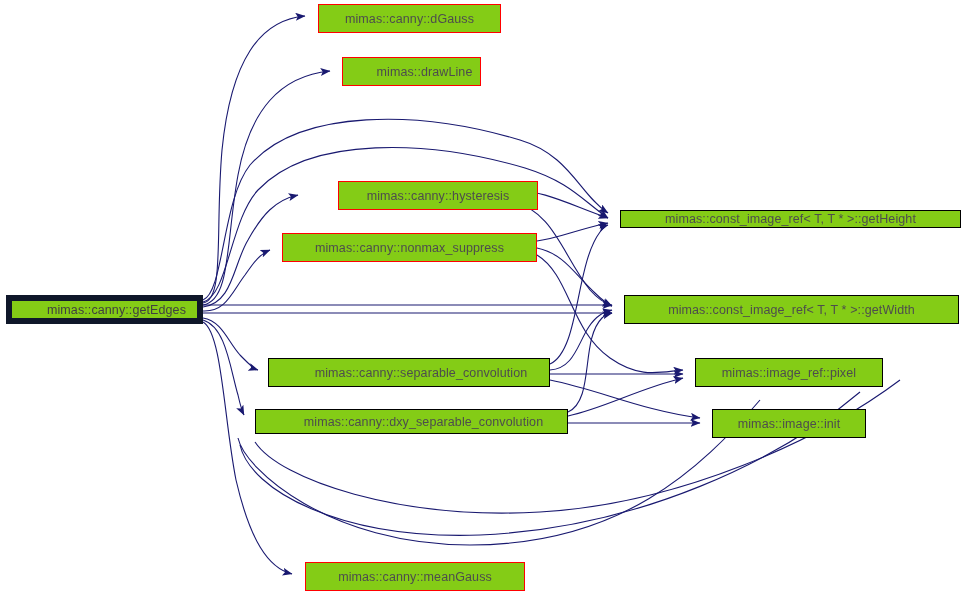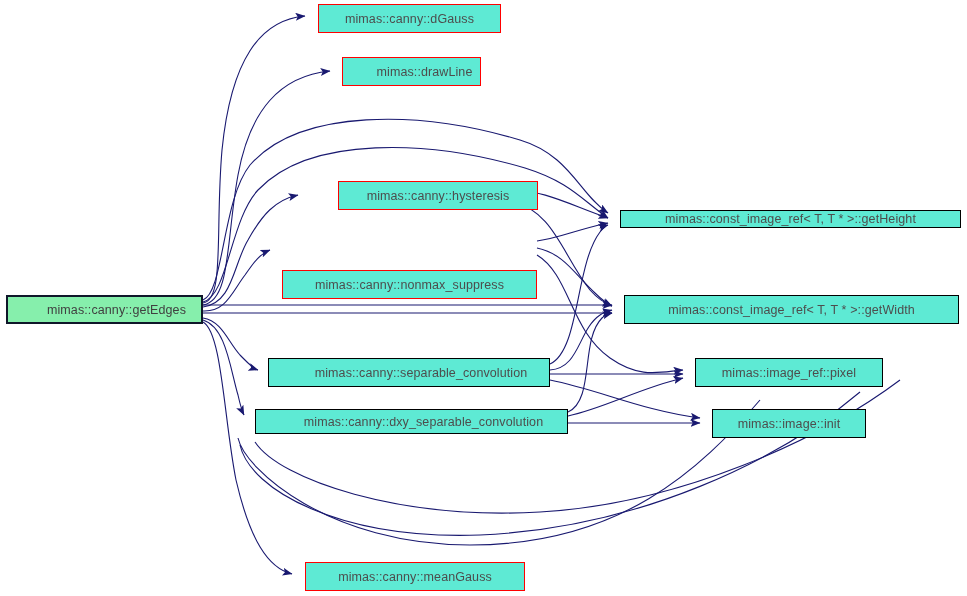--- a/index.html
+++ b/index.html
@@ -1,23 +1,23 @@
 <!DOCTYPE html>
 <html><head>
 <meta charset="utf-8">
 <style>
   html,body{margin:0;padding:0;background:#ffffff;}
   body{width:967px;height:596px;overflow:hidden;font-family:"Liberation Sans",sans-serif;}
   #graph{position:relative;width:967px;height:596px;background:#ffffff;}
   #edges{position:absolute;left:0;top:0;width:967px;height:596px;}
   .node{position:absolute;box-sizing:border-box;display:flex;align-items:center;justify-content:center;
-        background:#5eead4;border:1px solid #ff0000;color:#4d4d4d;font-size:12.5px;
+        background:#84cc16;border:1px solid #ff0000;color:#4d4d4d;font-size:12.5px;
         font-family:"Liberation Sans",sans-serif;white-space:nowrap;letter-spacing:0.1px;}
   .node.black{border:1px solid #000000;}
-  .node.current{border:2px solid #0f172a;background:#86efac;color:#404040;padding-left:24px;}
+  .node.current{border:6px solid #0f172a;background:#84cc16;color:#404040;padding-left:24px;}
   .node span{pointer-events:none;}
 </style>
 </head>
 <body>
 
 <div id="graph">
 
   <svg id="edges" viewBox="0 0 967 596" xmlns="http://www.w3.org/2000/svg">
     <defs>
       <marker id="ah" markerWidth="10" markerHeight="8" refX="9.5" refY="4" orient="auto" markerUnits="userSpaceOnUse">
@@ -102,21 +102,21 @@
   </div>
 
   <div class="node" style="left:342px;top:57px;width:139px;height:29px;padding-left:26px;">
     <span>mimas::drawLine</span>
   </div>
 
   <div class="node" style="left:310px;top:181px;width:200px;height:29px;margin-left:28px;">
     <span>mimas::canny::hysteresis</span>
   </div>
 
-  <div class="node" style="left:282px;top:233px;width:255px;height:29px;margin-top:37px;">
+  <div class="node" style="left:282px;top:233px;width:255px;height:29px;">
     <span>mimas::canny::nonmax_suppress</span>
   </div>
 
   <div class="node black" style="left:268px;top:358px;width:282px;height:29px;padding-left:24px;">
     <span>mimas::canny::separable_convolution</span>
   </div>
 
   <div class="node black" style="left:255px;top:409px;width:313px;height:25px;padding-left:24px;">
     <span>mimas::canny::dxy_separable_convolution</span>
   </div>

